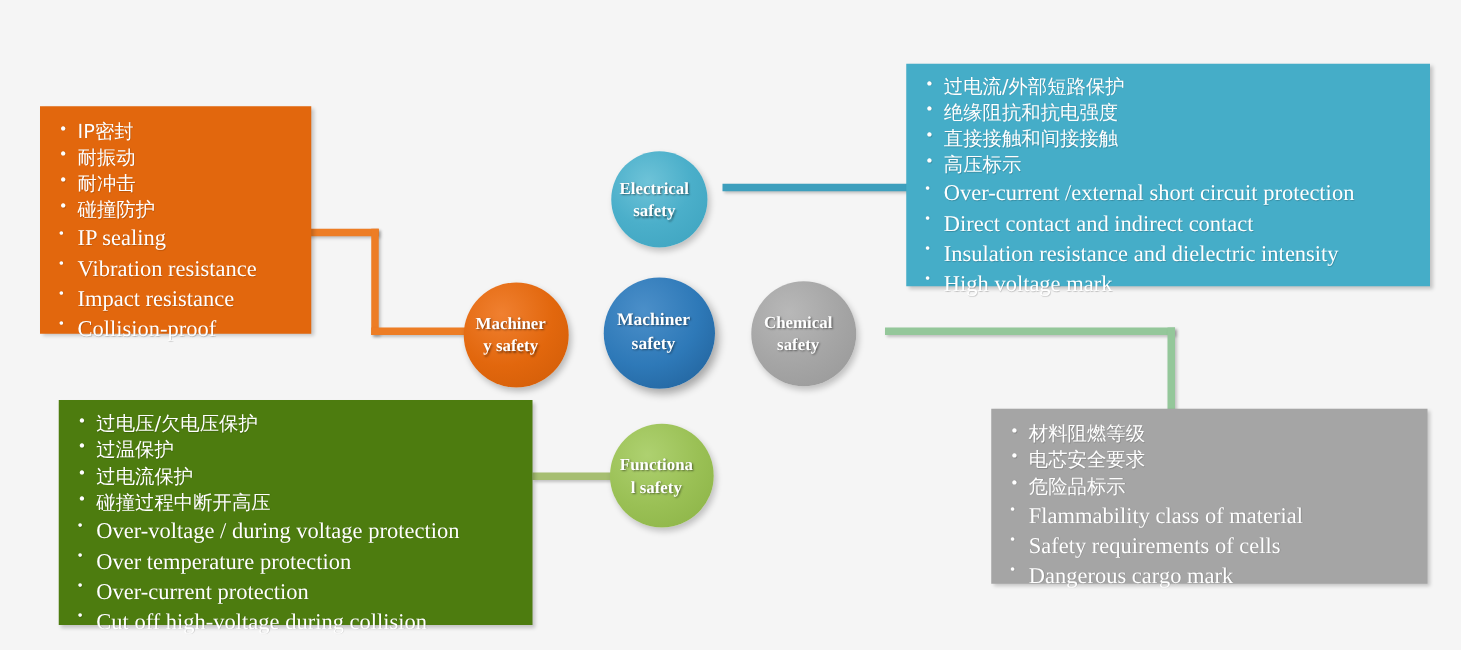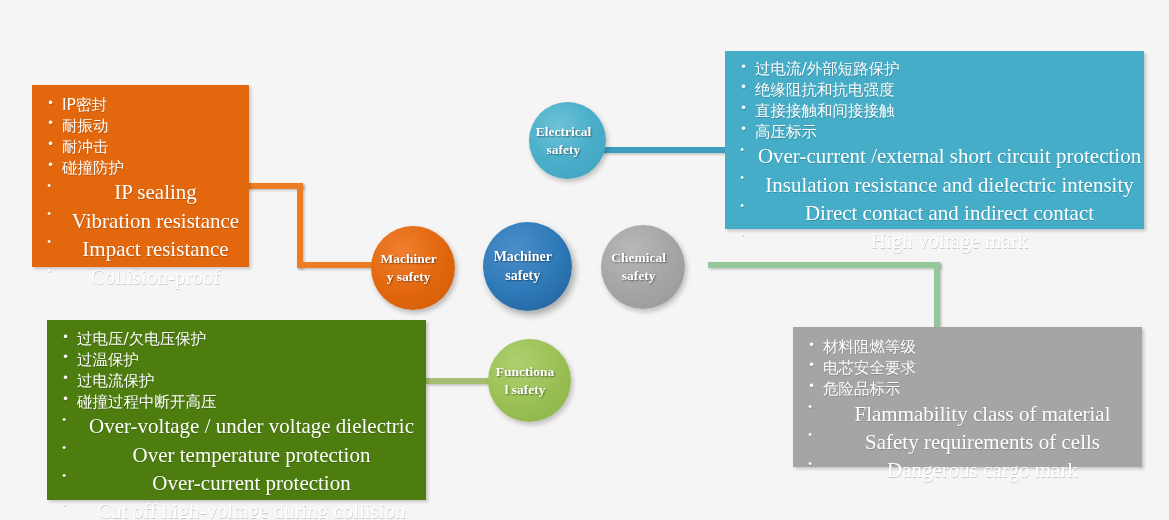--- a/index.html
+++ b/index.html
@@ -47,22 +47,21 @@
     top: -0.5px;
     font-size: 12px;
   }
   .panel li.cjk {
     font-family: "DejaVu Sans", "Liberation Sans", sans-serif;
     font-size: 15.5px;
     letter-spacing: 0px;
   }
   .panel li.latin {
     font-family: "Liberation Serif", "DejaVu Serif", serif;
-    font-size: 21px;
-    text-align: center;
+    font-size: 18px;
   }
 
   
   #panel-machinery {
     left: 32px; top: 85px; width: 217px; height: 182px;
     background: #E2670D;
     padding: 10px 0 0 13px;
   }
   #panel-electrical {
     left: 725px; top: 51px; width: 419px; height: 178px;
@@ -114,24 +113,23 @@
     font-family: "Liberation Serif", "DejaVu Serif", serif;
     font-weight: bold;
     font-size: 13.5px;
     line-height: 1.32;
     box-sizing: border-box;
     text-shadow: 1px 1px 1.6px rgba(0,0,0,0.45);
   }
   .node span { display: block; width: 88%; }
 
   #node-electrical {
-    left: 489px; top: 102px; width: 77px; height: 77px;
+    left: 489px; top: 121px; width: 77px; height: 77px;
     background: radial-gradient(circle at 38% 32%, #6ec3d8 0%, #4BAFCA 48%, #3CA2BE 100%);
     box-shadow: 2px 3px 5px rgba(0,0,0,0.22);
-    margin-left: 40px;
   }
   #node-product {
     left: 483px; top: 222px; width: 89px; height: 89px;
     background: radial-gradient(circle at 36% 30%, #4b8fc9 0%, #2E79B8 52%, #1F5E96 100%);
     box-shadow: 3px 4px 7px rgba(0,0,0,0.32);
     font-size: 14px;
   }
   #node-machinery {
     left: 371px; top: 226px; width: 84px; height: 84px;
     background: radial-gradient(circle at 36% 30%, #f08030 0%, #E2670D 52%, #CF5B07 100%);
@@ -177,33 +175,33 @@
     </ul>
   </div>
 
   <div class="panel" id="panel-electrical">
     <ul>
       <li class="cjk">过电流/外部短路保护</li>
       <li class="cjk">绝缘阻抗和抗电强度</li>
       <li class="cjk">直接接触和间接接触</li>
       <li class="cjk">高压标示</li>
       <li class="latin">Over-current /external short circuit protection</li>
+      <li class="latin">Direct  contact and indirect contact</li>
       <li class="latin">Insulation resistance and  dielectric intensity</li>
-      <li class="latin">Direct  contact and indirect contact</li>
       <li class="latin">High voltage mark</li>
     </ul>
   </div>
 
   <div class="panel" id="panel-functional">
     <ul>
       <li class="cjk">过电压/欠电压保护</li>
       <li class="cjk">过温保护</li>
       <li class="cjk">过电流保护</li>
       <li class="cjk">碰撞过程中断开高压</li>
-      <li class="latin">Over-voltage / under voltage dielectric</li>
+      <li class="latin">Over-voltage / during voltage protection</li>
       <li class="latin">Over temperature protection</li>
       <li class="latin">Over-current protection</li>
       <li class="latin">Cut off high-voltage during collision</li>
     </ul>
   </div>
 
   <div class="panel" id="panel-chemical">
     <ul>
       <li class="cjk">材料阻燃等级</li>
       <li class="cjk">电芯安全要求</li>

